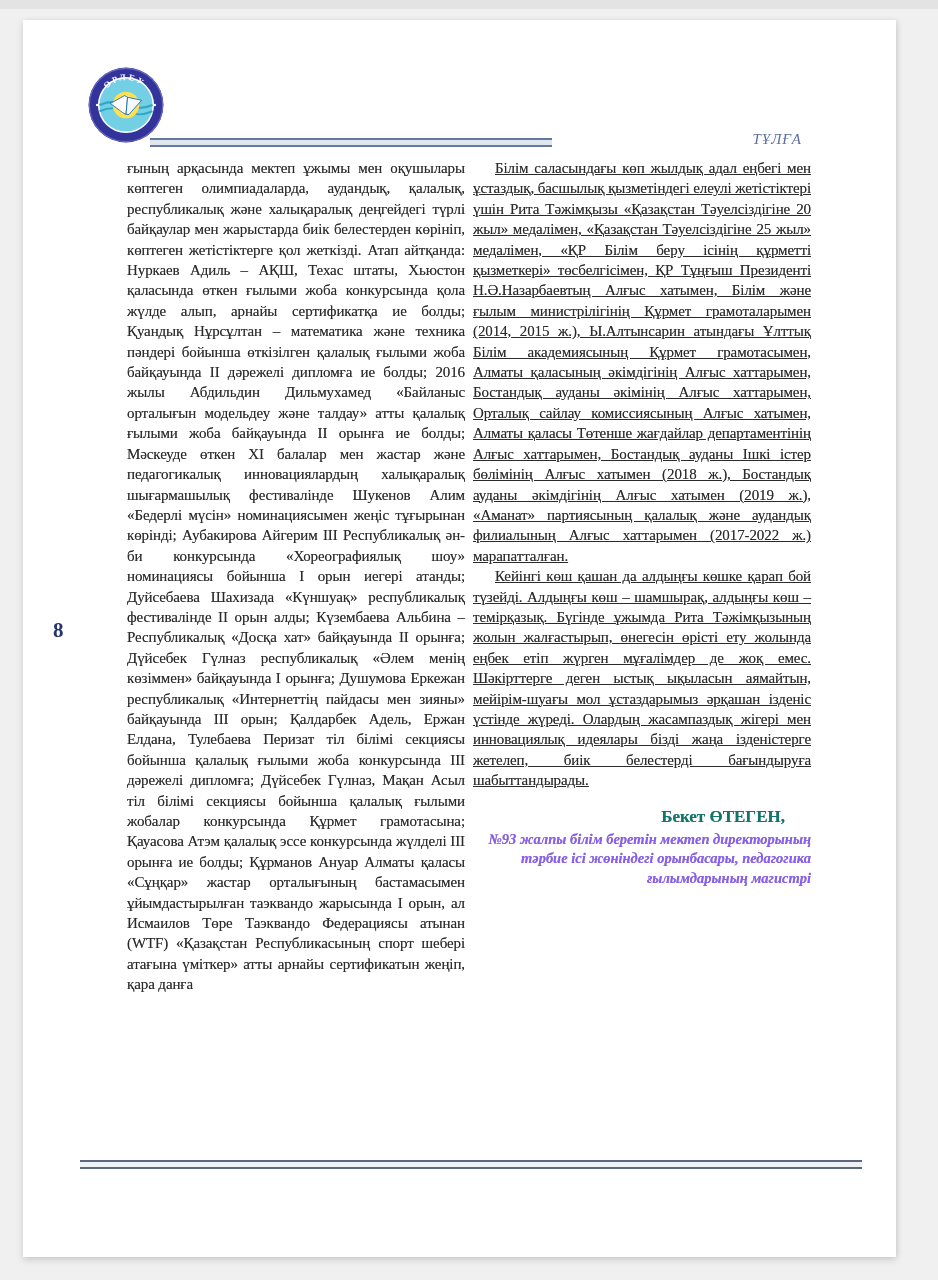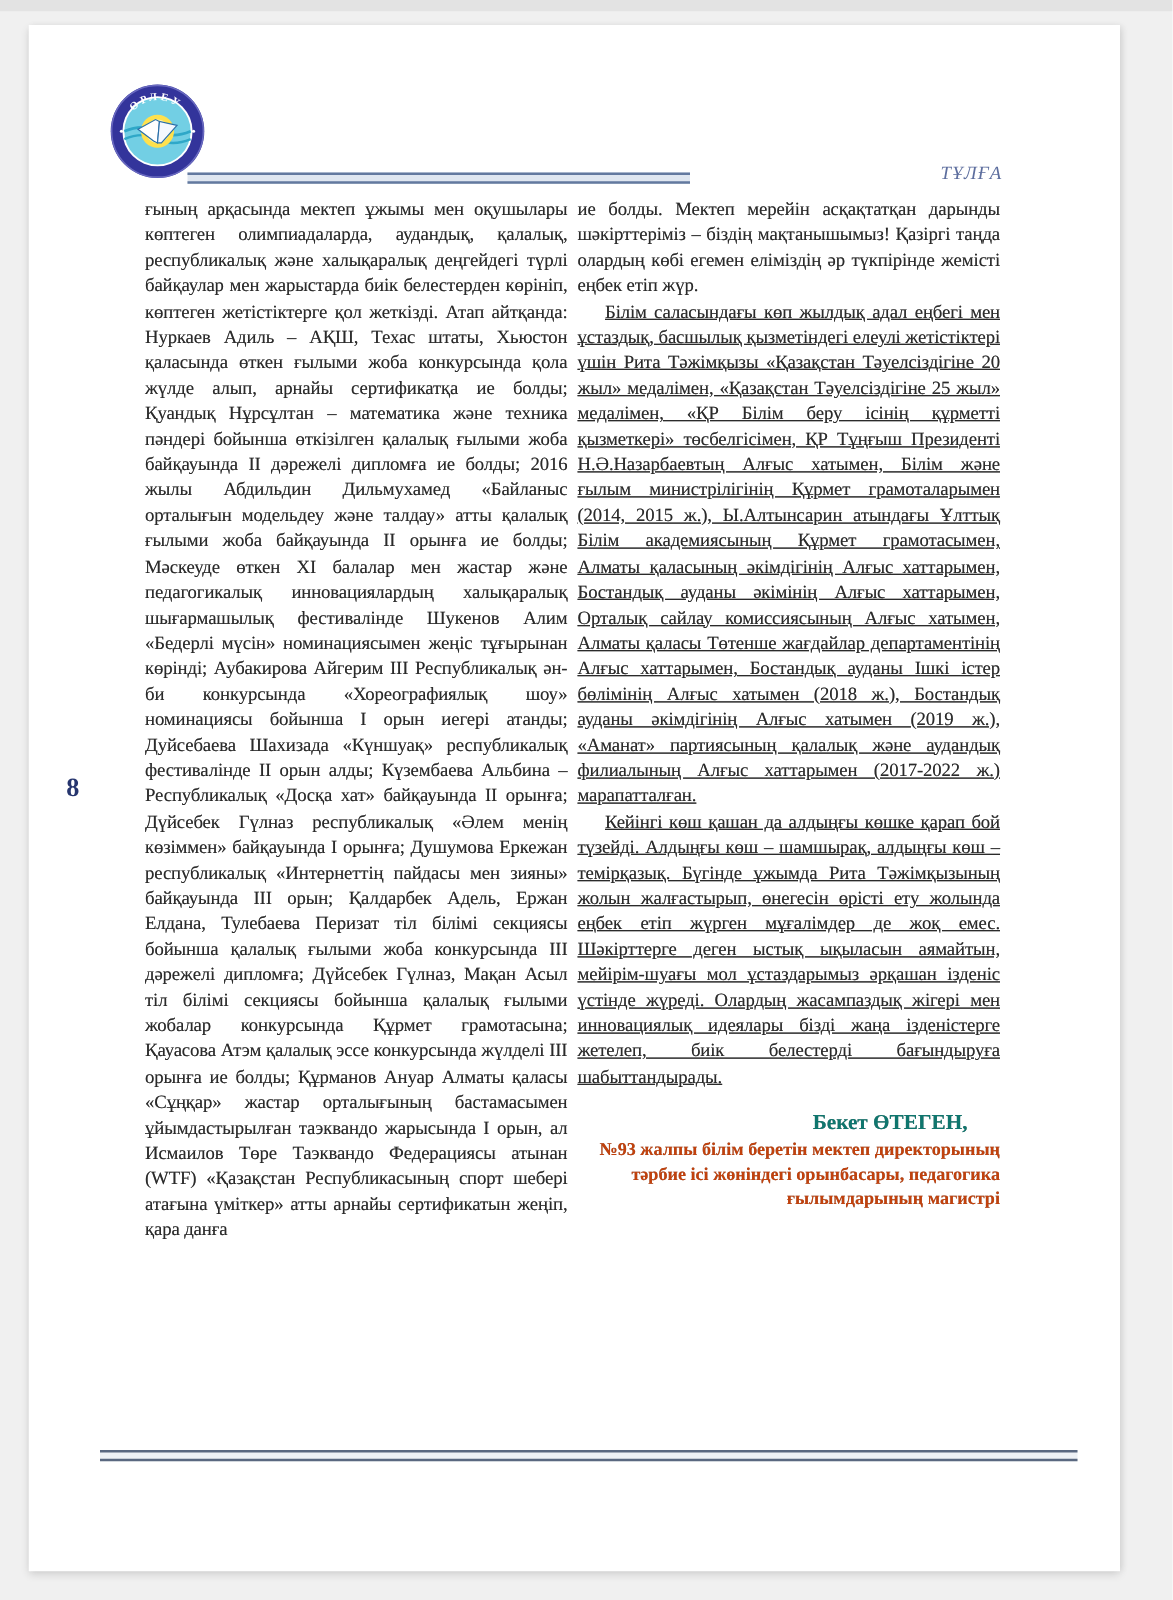--- a/index.html
+++ b/index.html
@@ -43,25 +43,24 @@
   }
 
   
   .pagenum {
     position: absolute; left: 30px; top: 598px;
     font-size: 21px; font-weight: bold; color: #26356e;
   }
 
   
   .content {
-    position: absolute; left: 85px; top: 138px;
+    position: absolute; left: 104px; top: 138px;
     width: 700px; height: 1002px;
     display: flex; gap: 8px;
     overflow: hidden;
-    justify-content: center;
   }
   .col { width: 338px; }
   .col p {
     margin: 0;
     font-size: 15px; line-height: 20.4px;
     letter-spacing: -0.1px;
     color: #2b2b2b;
     text-align: justify;
     text-shadow: 0 0 0.4px rgba(40,40,40,0.55);
   }
@@ -69,22 +68,22 @@
 
   
   .signature { margin-top: 16px; }
   .sig-name {
     font-weight: bold; font-size: 17px; color: #0f766e;
     text-align: right; padding-right: 26px;
     text-shadow: 0 0 0.4px rgba(40,40,40,0.55);
   }
   .sig-title {
     margin-top: 3px;
-    font-weight: bold; 
-    font-size: 14.5px; line-height: 19.5px; color: #c2410c;
+    font-weight: bold; font-style: italic;
+    font-size: 14.5px; line-height: 19.5px; color: #8b5cf6;
     text-align: right;
     text-shadow: 0 0 0.4px rgba(40,40,40,0.5);
   }
 
   
   .foot-rule {
     position: absolute; left: 57px; top: 1140px;
     width: 782px; height: 5px;
     border-top: 2px solid #5a6880;
     border-bottom: 2px solid #5a6880;
@@ -126,21 +125,20 @@
     <div class="head-rule"></div>
     <div class="rubric">ТҰЛҒА</div>
 
     <div class="pagenum">8</div>
 
     <div class="content">
       <div class="col">
         <p>ғының арқасында мектеп ұжымы мен оқушылары көптеген олимпиадаларда, аудандық, қалалық, республикалық және халықаралық деңгейдегі түрлі байқаулар мен жарыстарда биік белестерден көрініп, көптеген жетістіктерге қол жеткізді. Атап айтқанда: Нуркаев Адиль – АҚШ, Техас штаты, Хьюстон қаласында өткен ғылыми жоба конкурсында қола жүлде алып, арнайы сертификатқа ие болды; Қуандық Нұрсұлтан – математика және техника пәндері бойынша өткізілген қалалық ғылыми жоба байқауында II дәрежелі дипломға ие болды; 2016 жылы Абдильдин Дильмухамед «Байланыс орталығын модельдеу және талдау» атты қалалық ғылыми жоба байқауында II орынға ие болды; Мәскеуде өткен XI балалар мен жастар және педагогикалық инновациялардың халықаралық шығармашылық фестивалінде Шукенов Алим «Бедерлі мүсін» номинациясымен жеңіс тұғырынан көрінді; Аубакирова Айгерим III Республикалық ән-би конкурсында «Хореографиялық шоу» номинациясы бойынша I орын иегері атанды; Дуйсебаева Шахизада «Күншуақ» республикалық фестивалінде II орын алды; Күзембаева Альбина – Республикалық «Досқа хат» байқауында II орынға; Дүйсебек Гүлназ республикалық «Әлем менің көзіммен» байқауында I орынға; Душумова Еркежан республикалық «Интернеттің пайдасы мен зияны» байқауында III орын; Қалдарбек Адель, Ержан Елдана, Тулебаева Перизат тіл білімі секциясы бойынша қалалық ғылыми жоба конкурсында III дәрежелі дипломға; Дүйсебек Гүлназ, Мақан Асыл тіл білімі секциясы бойынша қалалық ғылыми жобалар конкурсында Құрмет грамотасына; Қауасова Атэм қалалық эссе конкурсында жүлделі III орынға ие болды; Құрманов Ануар Алматы қаласы «Сұңқар» жастар орталығының бастамасымен ұйымдастырылған таэквандо жарысында I орын, ал Исмаилов Төре Таэквандо Федерациясы атынан (WTF) «Қазақстан Республикасының спорт шебері атағына үміткер» атты арнайы сертификатын жеңіп, қара данға</p>
       </div>
       <div class="col">
-        <p>ие болды. Мектеп мерейін асқақтатқан дарынды шәкірттеріміз – біздің мақтанышымыз! Қазіргі таңда олардың көбі егемен еліміздің әр түкпірінде жемісті еңбек етіп жүр.</p>
         <p class="indent">Білім саласындағы көп жылдық адал еңбегі мен ұстаздық, басшылық қызметіндегі елеулі жетістіктері үшін Рита Тәжімқызы «Қазақстан Тәуелсіздігіне 20 жыл» медалімен, «Қазақстан Тәуелсіздігіне 25 жыл» медалімен, «ҚР Білім беру ісінің құрметті қызметкері» төсбелгісімен, ҚР Тұңғыш Президенті Н.Ә.Назарбаевтың Алғыс хатымен, Білім және ғылым министрілігінің Құрмет грамоталарымен (2014, 2015 ж.), Ы.Алтынсарин атындағы Ұлттық Білім академиясының Құрмет грамотасымен, Алматы қаласының әкімдігінің Алғыс хаттарымен, Бостандық ауданы әкімінің Алғыс хаттарымен, Орталық сайлау комиссиясының Алғыс хатымен, Алматы қаласы Төтенше жағдайлар департаментінің Алғыс хаттарымен, Бостандық ауданы Ішкі істер бөлімінің Алғыс хатымен (2018 ж.), Бостандық ауданы әкімдігінің Алғыс хатымен (2019 ж.), «Аманат» партиясының қалалық және аудандық филиалының Алғыс хаттарымен (2017-2022 ж.) марапатталған.</p>
         <p class="indent">Кейінгі көш қашан да алдыңғы көшке қарап бой түзейді. Алдыңғы көш – шамшырақ, алдыңғы көш – темірқазық. Бүгінде ұжымда Рита Тәжімқызының жолын жалғастырып, өнегесін өрісті ету жолында еңбек етіп жүрген мұғалімдер де жоқ емес. Шәкірттерге деген ыстық ықыласын аямайтын, мейірім-шуағы мол ұстаздарымыз әрқашан ізденіс үстінде жүреді. Олардың жасампаздық жігері мен инновациялық идеялары бізді жаңа ізденістерге жетелеп, биік белестерді бағындыруға шабыттандырады.</p>
         <div class="signature">
           <div class="sig-name">Бекет ӨТЕГЕН,</div>
           <div class="sig-title">№93 жалпы білім беретін мектеп директорының тәрбие ісі жөніндегі орынбасары, педагогика ғылымдарының магистрі</div>
         </div>
       </div>
     </div>
 
     <div class="foot-rule"></div>

